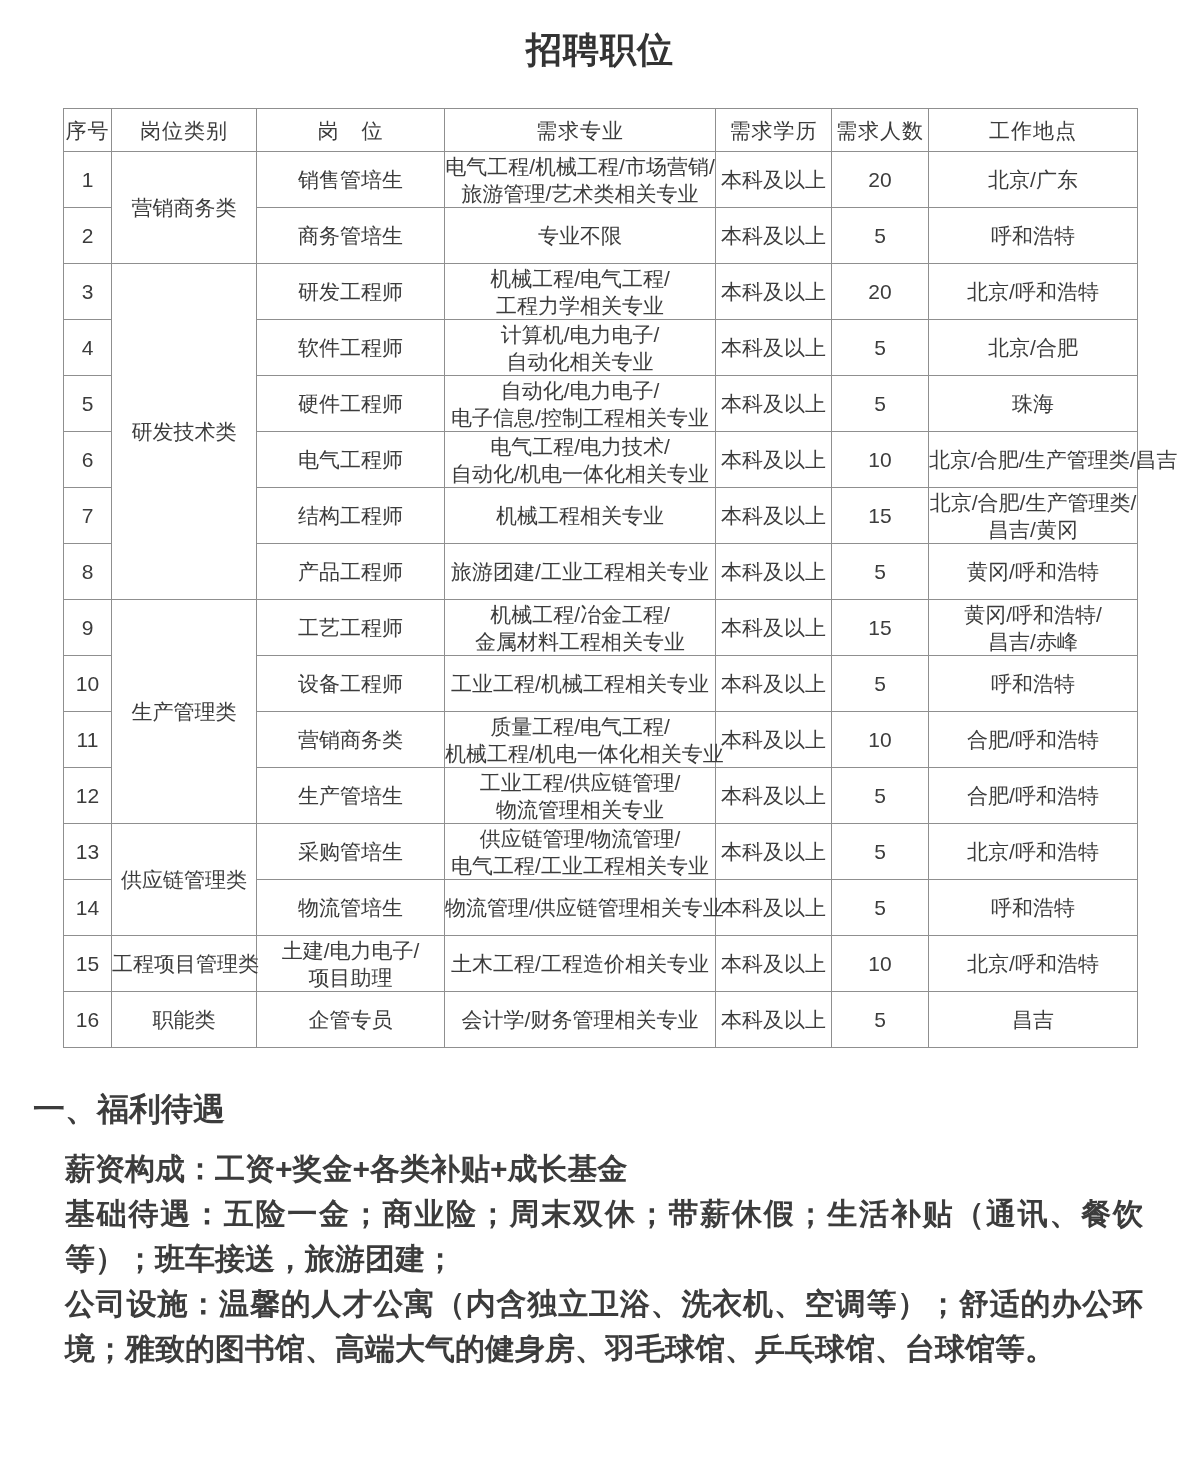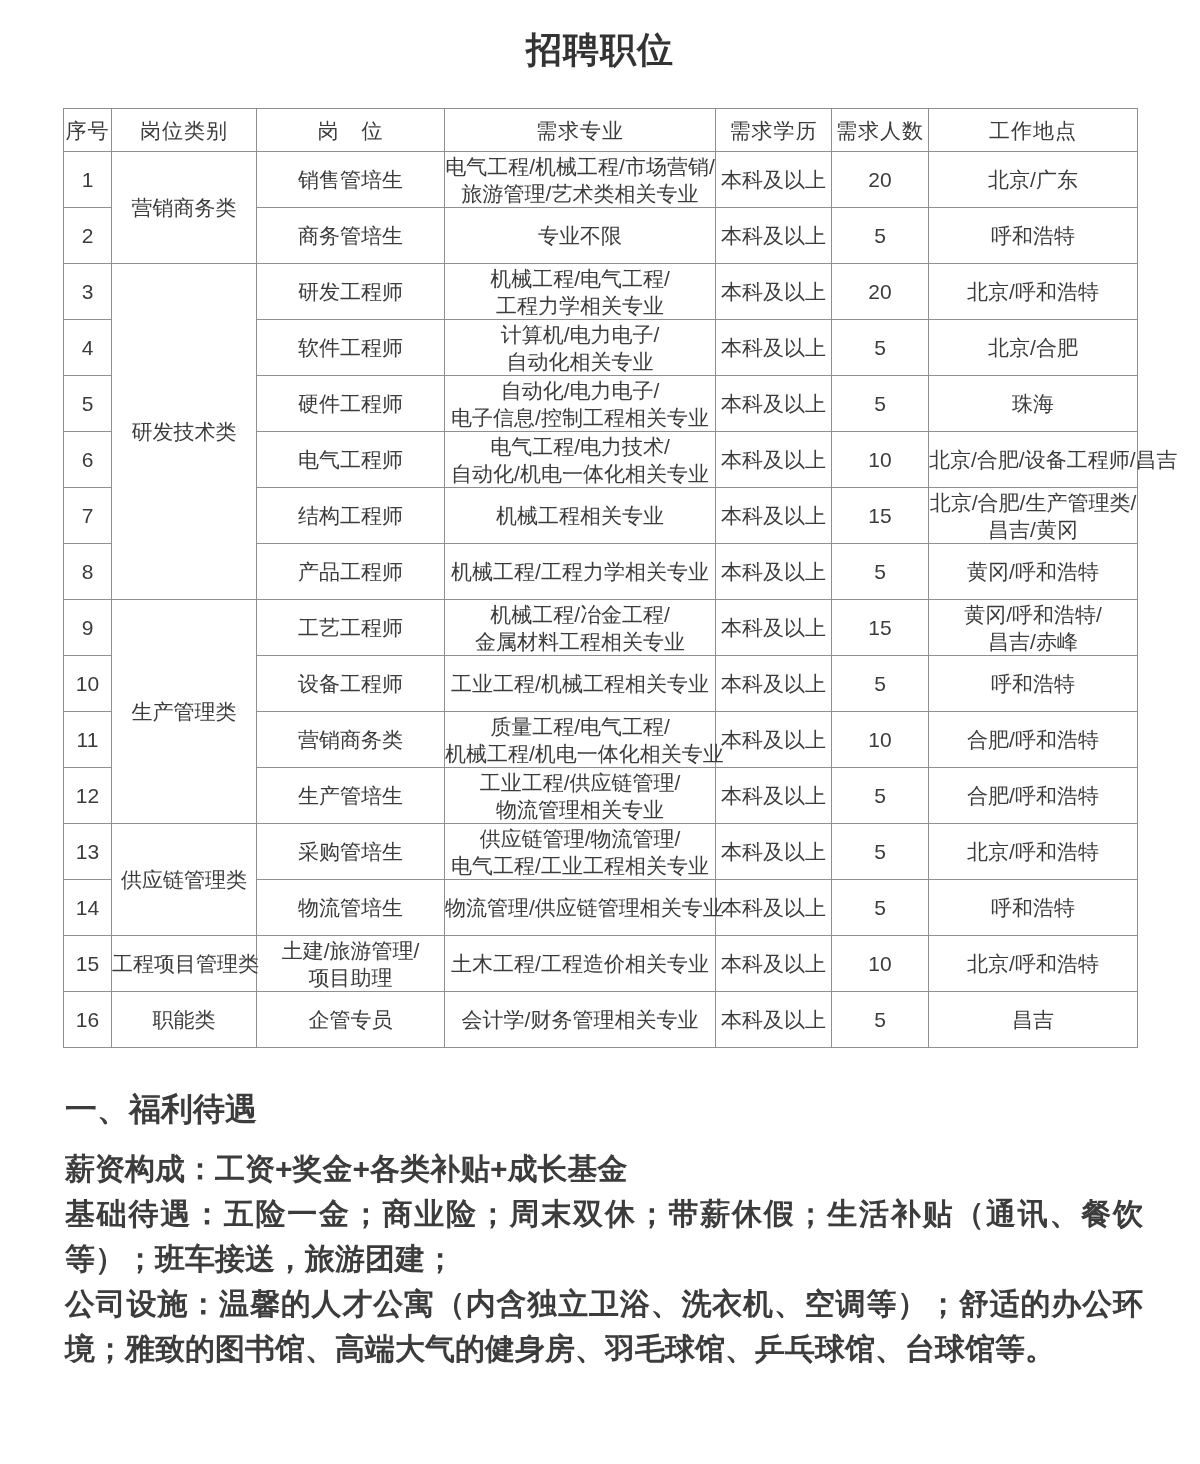--- a/index.html
+++ b/index.html
@@ -59,21 +59,21 @@
     margin: 0;
     padding-top: 32px;
     height: 52px;
     text-align: center;
     font-size: 42px;
     font-weight: 700;
     letter-spacing: 1px;
     color: #333333;
   }
   .benefits-section-title {
-    margin: 40px 0 14px 65px;
+    margin: 40px 0 14px 33px;
     font-size: 32px;
     font-weight: 700;
     color: #3c3c3c;
   }
   .benefits-paragraphs {
     margin: 0 60px 0 65px;
     width: 1078px;
   }
   .benefits-paragraphs p {
     margin: 0;
@@ -235,21 +235,21 @@
               <div>电气工程/电力技术/</div>
               <div>自动化/机电一体化相关专业</div>
             </td>
             <td>
               <div>本科及以上</div>
             </td>
             <td>
               <div>10</div>
             </td>
             <td>
-              <div>北京/合肥/设备工程师/昌吉</div>
+              <div>北京/合肥/生产管理类/昌吉</div>
             </td>
           </tr>
           <tr>
             <td>
               <div>7</div>
             </td>
             <td>
               <div>结构工程师</div>
             </td>
             <td>
@@ -267,21 +267,21 @@
             </td>
           </tr>
           <tr>
             <td>
               <div>8</div>
             </td>
             <td>
               <div>产品工程师</div>
             </td>
             <td>
-              <div>机械工程/工程力学相关专业</div>
+              <div>旅游团建/工业工程相关专业</div>
             </td>
             <td>
               <div>本科及以上</div>
             </td>
             <td>
               <div>5</div>
             </td>
             <td>
               <div>黄冈/呼和浩特</div>
             </td>
@@ -418,21 +418,21 @@
             </td>
           </tr>
           <tr>
             <td>
               <div>15</div>
             </td>
             <td rowspan="1">
               <div>工程项目管理类</div>
             </td>
             <td>
-              <div>土建/旅游管理/</div>
+              <div>土建/电力电子/</div>
               <div>项目助理</div>
             </td>
             <td>
               <div>土木工程/工程造价相关专业</div>
             </td>
             <td>
               <div>本科及以上</div>
             </td>
             <td>
               <div>10</div>

